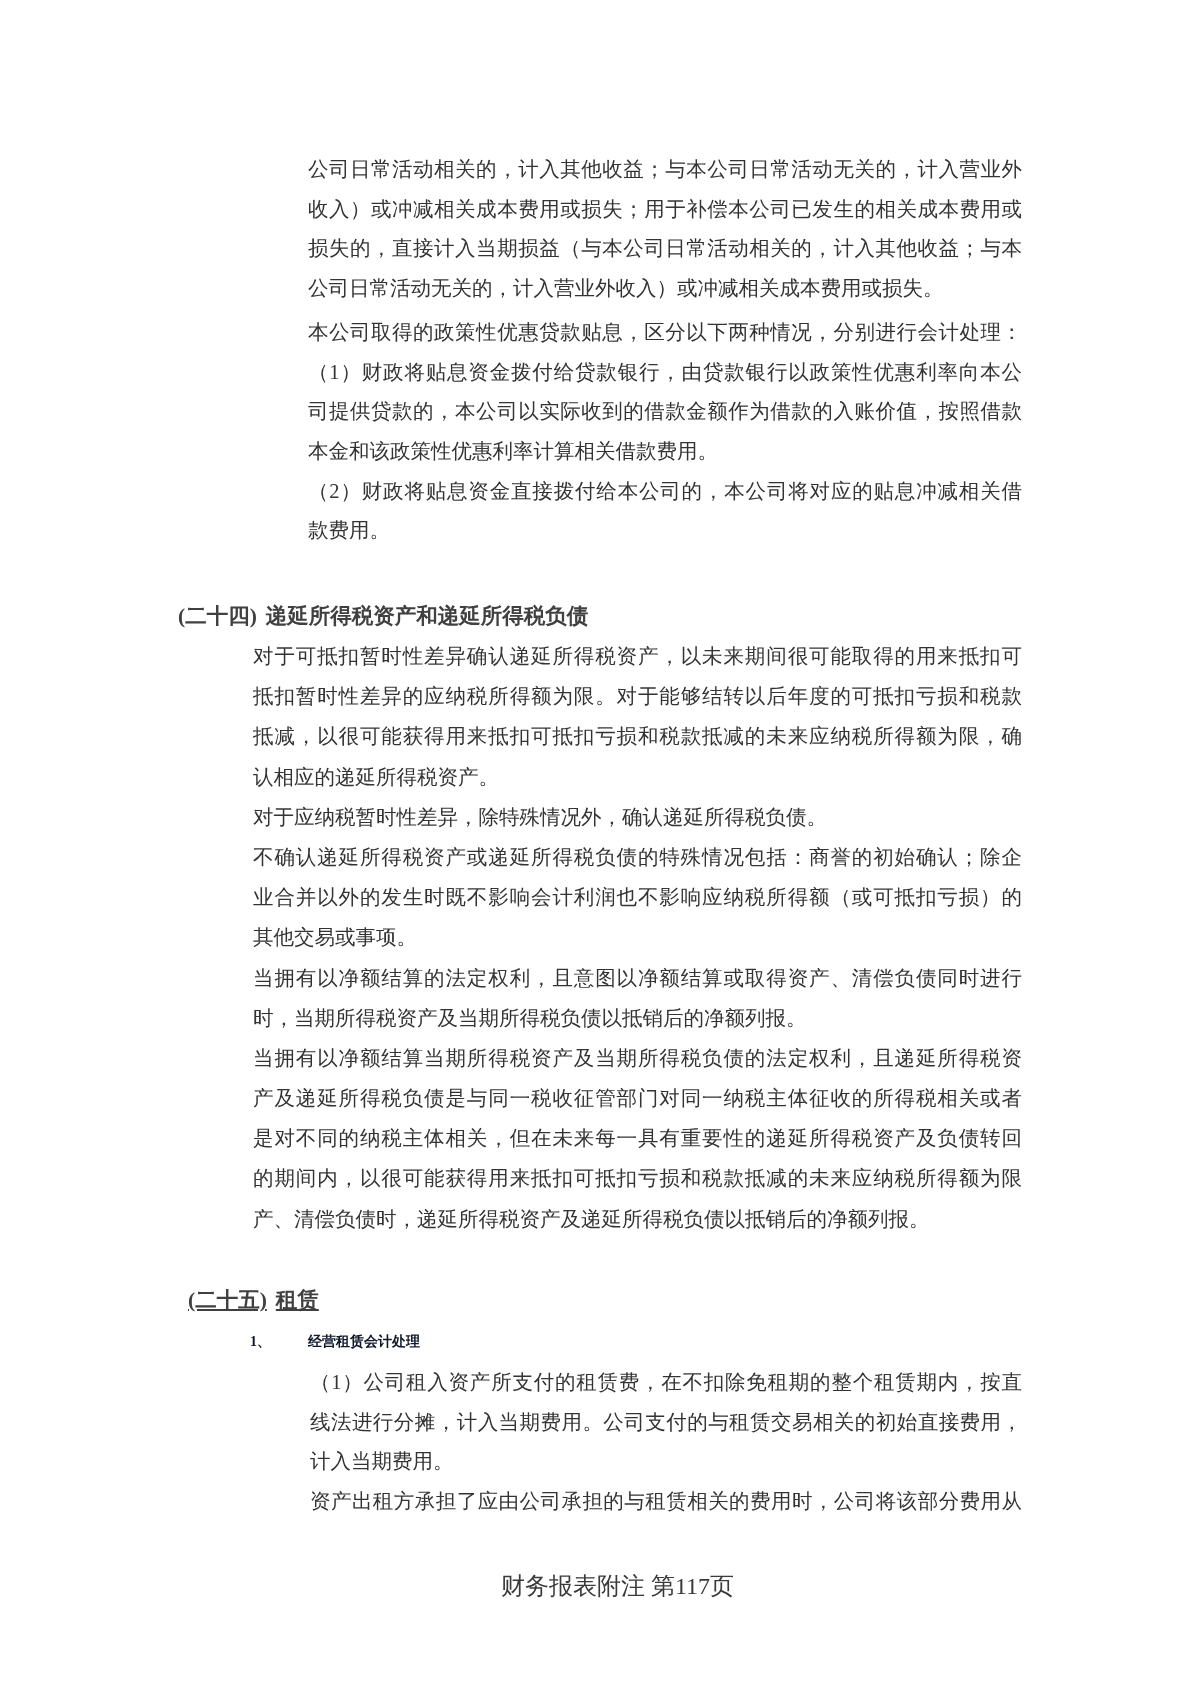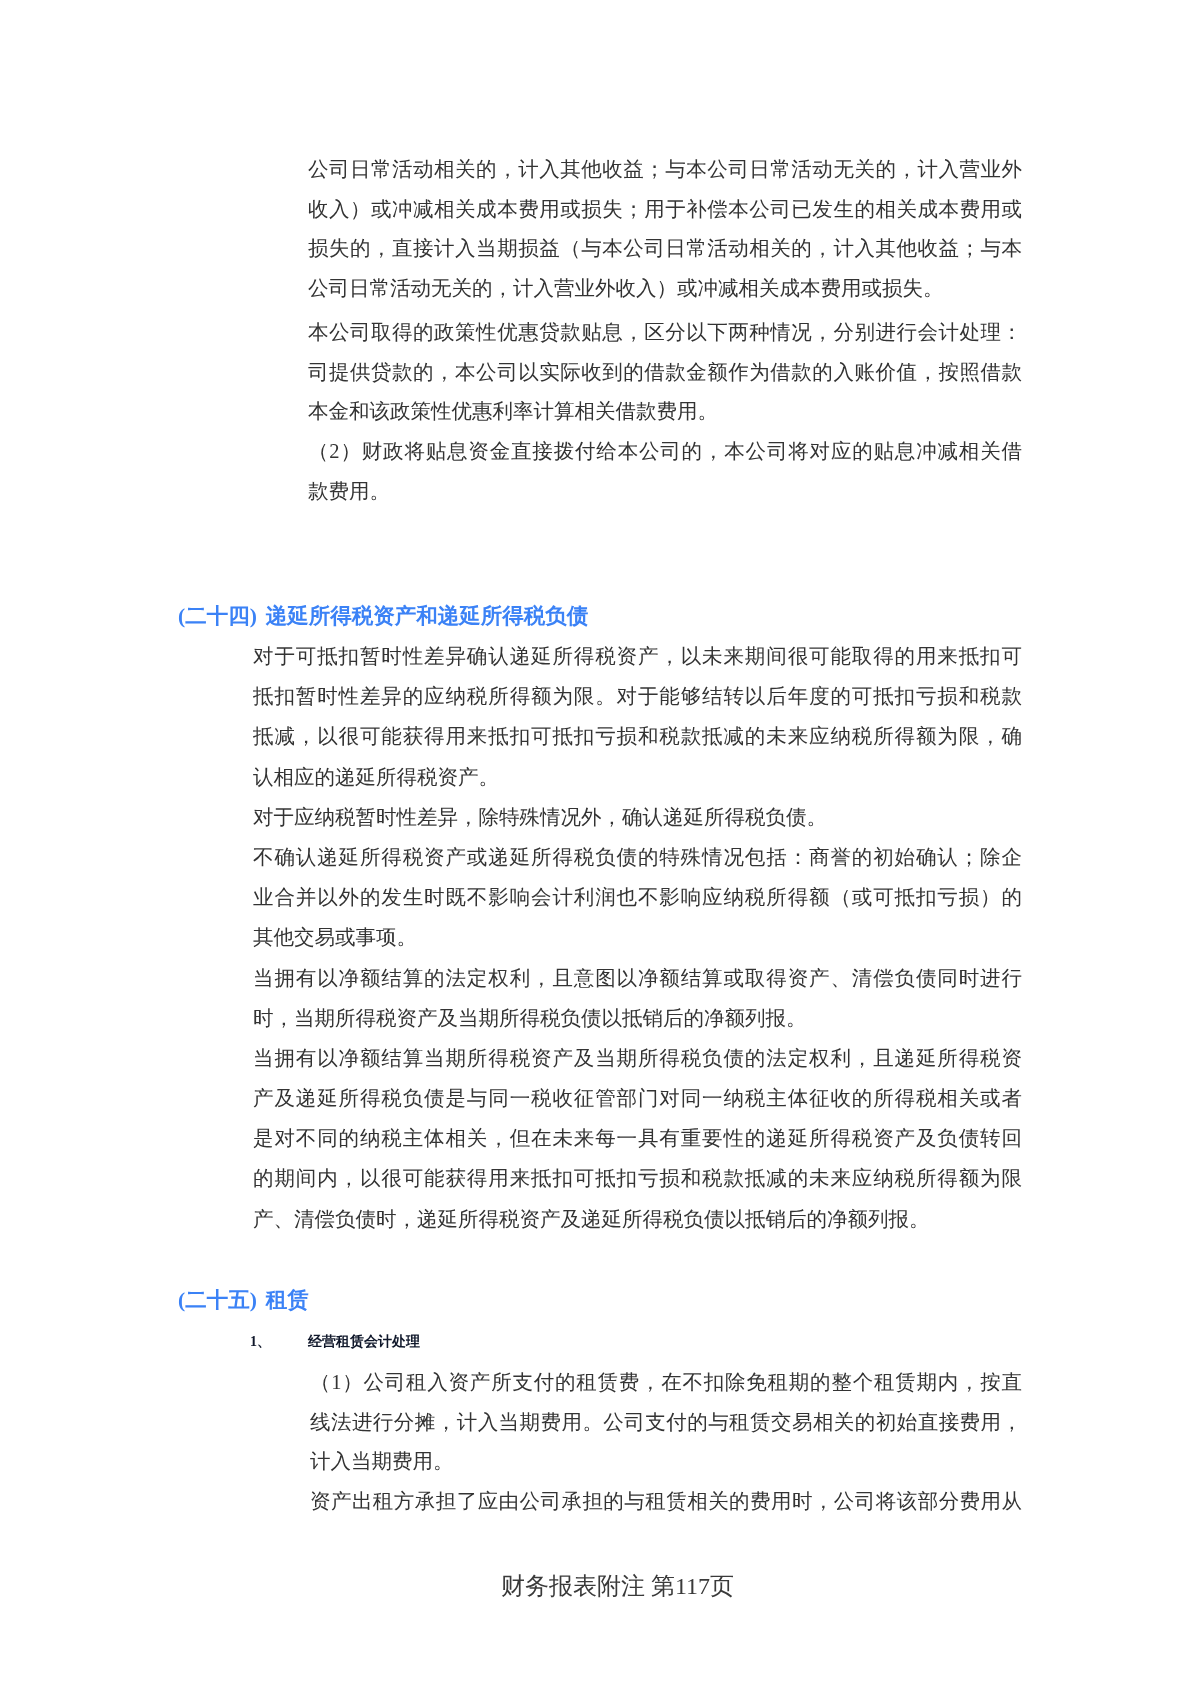--- a/index.html
+++ b/index.html
@@ -27,26 +27,26 @@
 
   #blockA  { left: 308px; top: 150px;  width: 714px; }
   #blockB  { left: 308px; top: 313px;  width: 714px; }
   #block24 { left: 253px; top: 636px;  width: 769px; }
   #block25 { left: 310px; top: 1363px; width: 712px; }
 
   .heading {
     position: absolute;
     font-size: 21.5px;
     font-weight: bold;
-    color: #3b82f6;
+    color: #404040;
     line-height: 40px;
     white-space: nowrap;
   }
   #sec24-head { left: 178px; top: 596px; }
-  #sec25-head { left: 178px; top: 1280px; }
+  #sec25-head { left: 188px; top: 1280px; text-decoration: underline; }
   .h-num { margin-right: 9px; }
 
   #sec25-sub {
     position: absolute;
     left: 250px; top: 1322px;
     font-size: 14px;
     font-weight: bold;
     color: #0f172a;
     line-height: 40px;
     white-space: nowrap;
@@ -70,20 +70,21 @@
 
   <div class="block" id="blockA">
     <div class="ln full">公司日常活动相关的，计入其他收益；与本公司日常活动无关的，计入营业外</div>
     <div class="ln full">收入）或冲减相关成本费用或损失；用于补偿本公司已发生的相关成本费用或</div>
     <div class="ln full">损失的，直接计入当期损益（与本公司日常活动相关的，计入其他收益；与本</div>
     <div class="ln last">公司日常活动无关的，计入营业外收入）或冲减相关成本费用或损失。</div>
   </div>
 
   <div class="block" id="blockB">
     <div class="ln full">本公司取得的政策性优惠贷款贴息，区分以下两种情况，分别进行会计处理：</div>
+    <div class="ln full">（1）财政将贴息资金拨付给贷款银行，由贷款银行以政策性优惠利率向本公</div>
     <div class="ln full">司提供贷款的，本公司以实际收到的借款金额作为借款的入账价值，按照借款</div>
     <div class="ln last">本金和该政策性优惠利率计算相关借款费用。</div>
     <div class="ln full">（2）财政将贴息资金直接拨付给本公司的，本公司将对应的贴息冲减相关借</div>
     <div class="ln last">款费用。</div>
   </div>
 
   <div class="heading" id="sec24-head">
     <span class="h-num">(二十四)</span><span class="h-title">递延所得税资产和递延所得税负债</span>
   </div>
 

